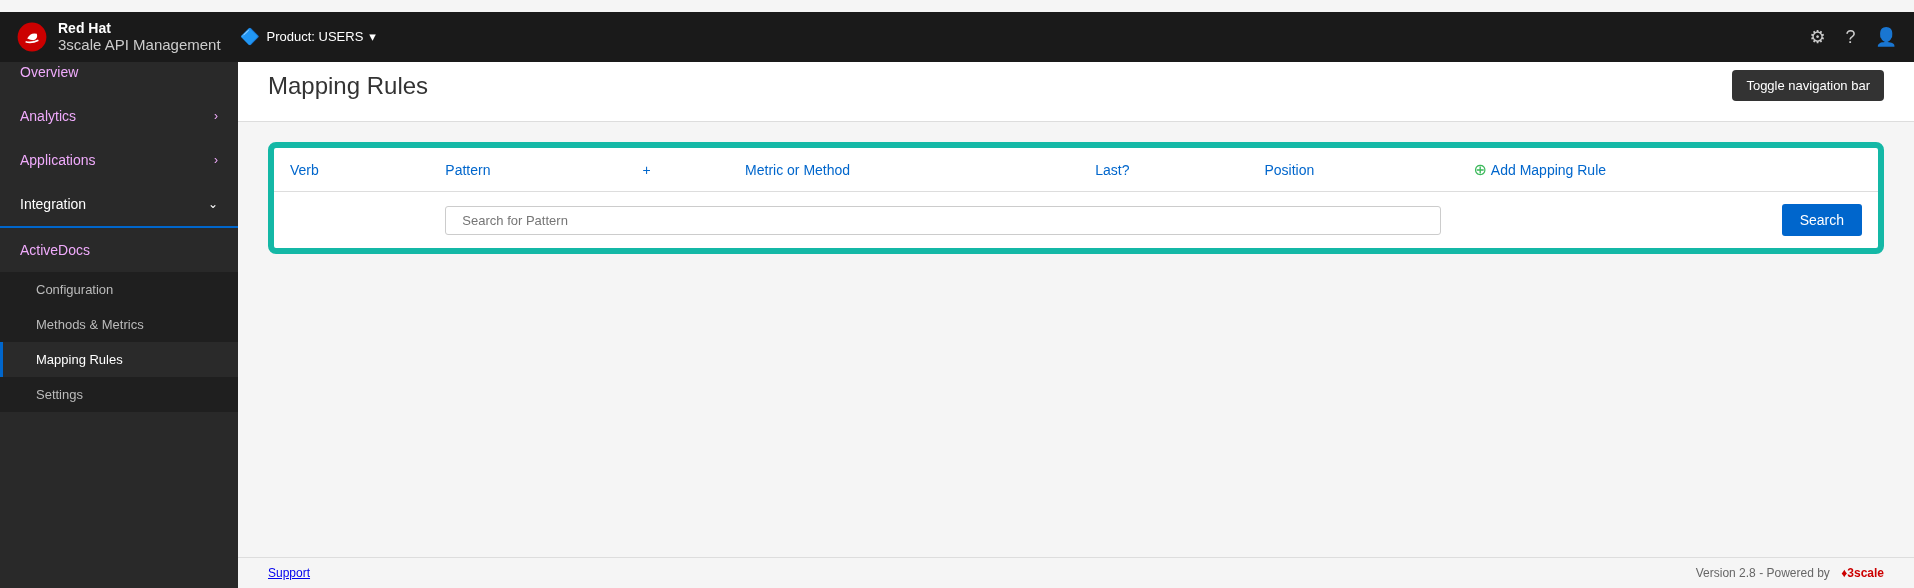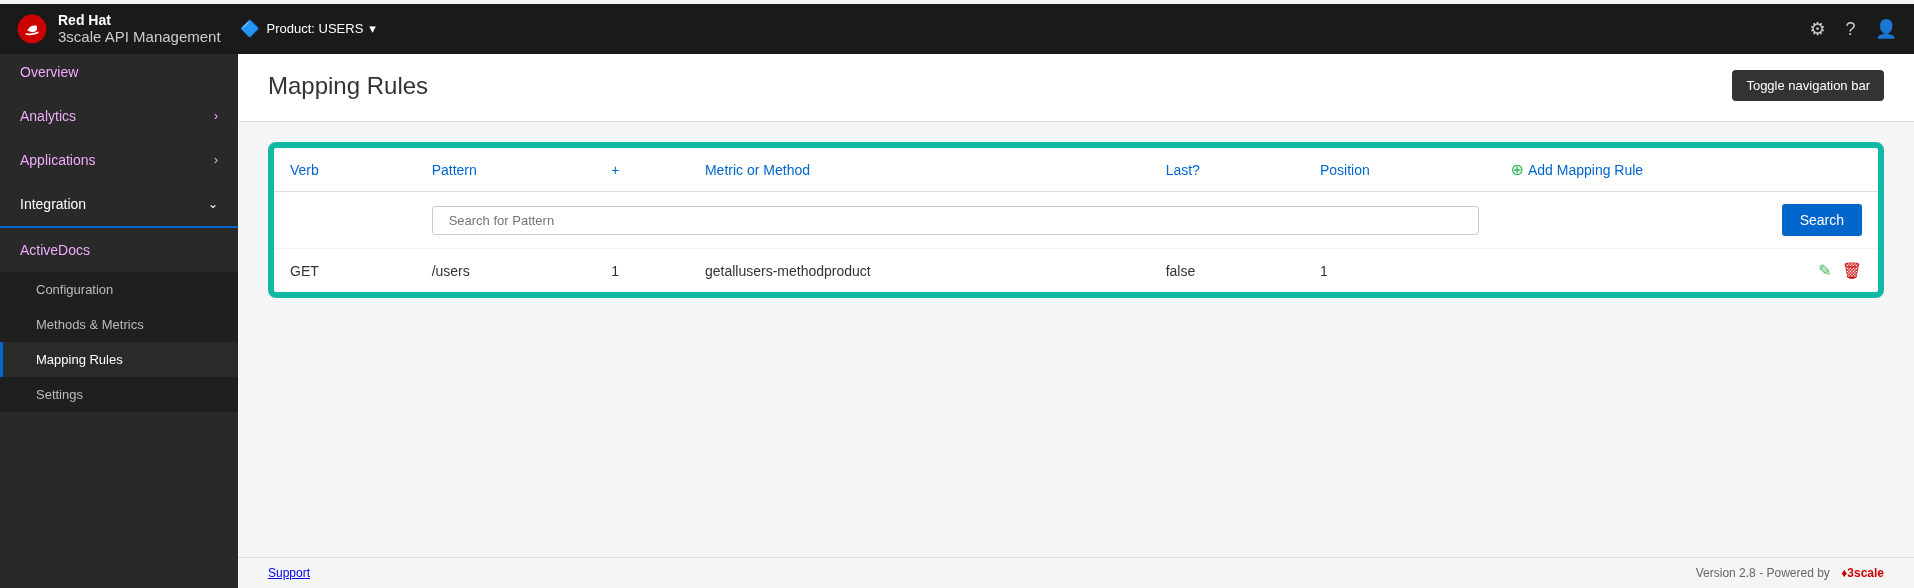--- a/index.html
+++ b/index.html
@@ -8,21 +8,21 @@
     
     .top-navbar {
       background: #1a1a1a;
       color: #fff;
       height: 50px;
       display: flex;
       align-items: center;
       padding: 0 16px;
       justify-content: space-between;
       position: fixed;
-      top: 4px; left: 0; right: 0;
+      top: 12px; left: 0; right: 0;
       z-index: 100;
     }
     .top-navbar-left { display: flex; align-items: center; gap: 20px; }
     .brand { display: flex; align-items: center; gap: 10px; }
     .brand-logo { width: 32px; height: 32px; }
     .brand-text { display: flex; flex-direction: column; line-height: 1.2; }
     .brand-name { font-weight: bold; font-size: 14px; color: #fff; }
     .brand-sub { font-size: 15px; color: #ccc; }
     .product-selector {
       display: flex; align-items: center; gap: 6px;
@@ -292,46 +292,20 @@
               <td colspan="5">
                 <input type="text" class="pattern-search-input" placeholder="Search for Pattern" style="">
               </td>
               <td style="text-align:right; padding-right:16px;">
                 <button class="search-btn">
                   <span>Search</span>
                 </button>
               </td>
             </tr>
 
-            <tr class="data-row">
-              <td>
-                <span>GET</span>
-              </td>
-              <td>
-                <span>/users</span>
-              </td>
-              <td>
-                <span>1</span>
-              </td>
-              <td>
-                <span>getallusers-methodproduct</span>
-              </td>
-              <td>
-                <span>false</span>
-              </td>
-              <td>
-                <span>1</span>
-              </td>
-              <td>
-                <div class="action-icons">
-                  <span class="edit-icon">✎</span>
-                  <span class="delete-icon">🗑</span>
-                </div>
-              </td>
-            </tr>
           </tbody>
         </table>
       </div>
     </div>
 
     <footer class="footer">
       <a href="#">
         <span>Support</span>
       </a>
       <div class="footer-brand">

